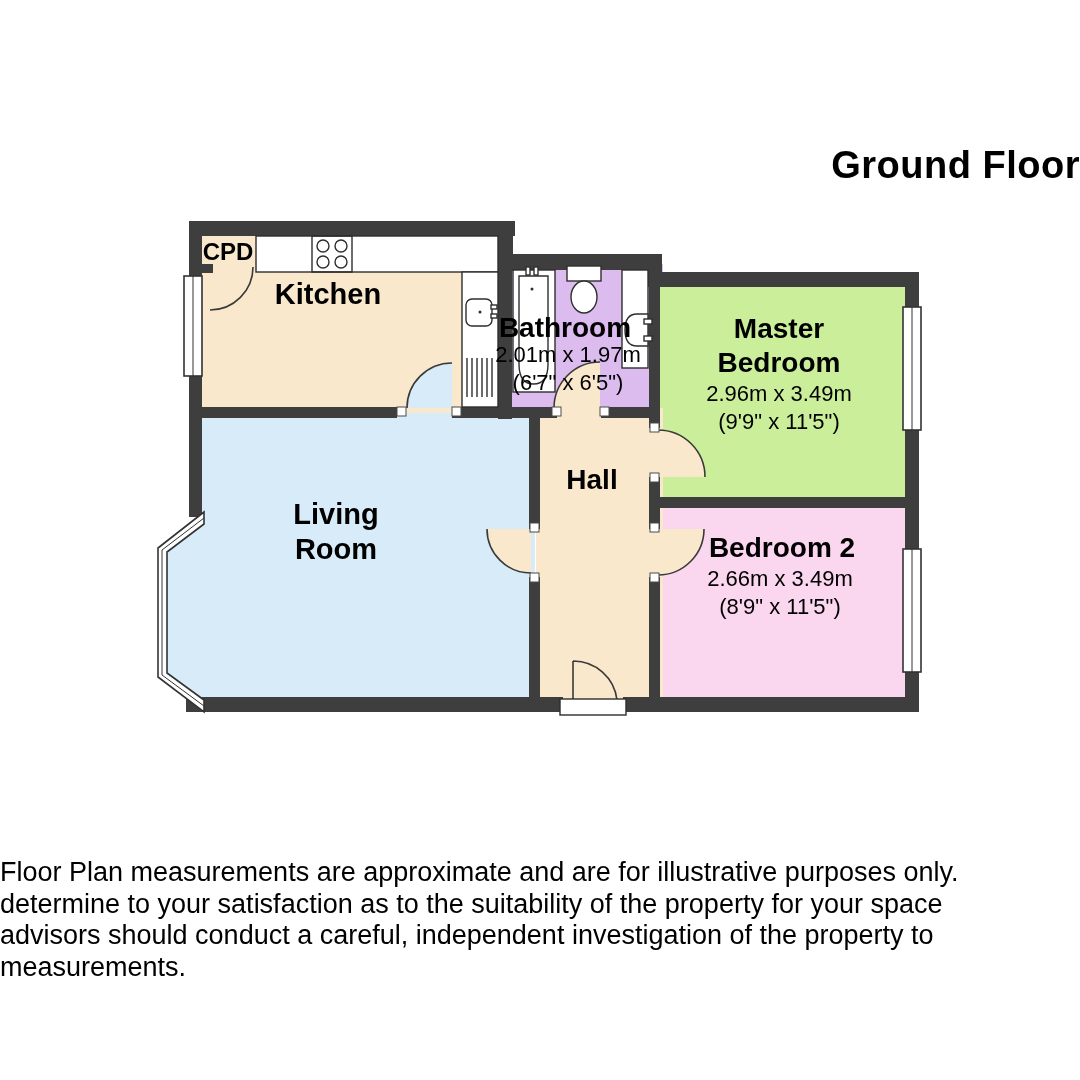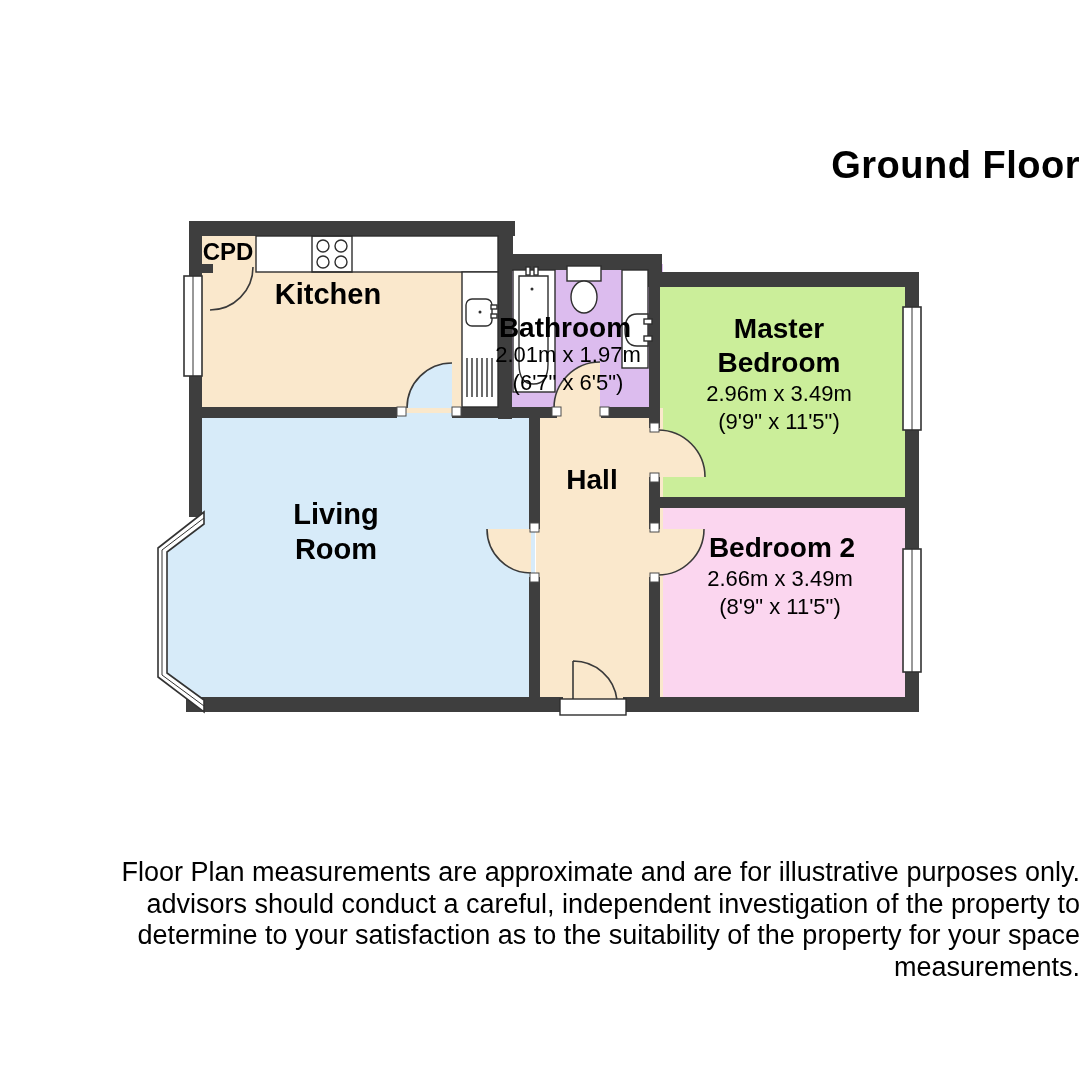--- a/index.html
+++ b/index.html
@@ -16,21 +16,21 @@
   .rn{font-weight:bold;}
   .t29{font-size:29px;} .t28{font-size:28px;} .t24{font-size:24px;}
   .dim{font-size:22px;font-weight:normal;}
   .fx{fill:#ffffff;stroke:#2e2e2e;stroke-width:1.4;}
   .fxl{fill:none;stroke:#2e2e2e;stroke-width:1.4;}
   .jamb{fill:#ffffff;stroke:#4a4a4a;stroke-width:1;}
   .arc{fill:none;stroke:#3a3a3a;stroke-width:1.6;}
   .win{fill:#ffffff;stroke:#333333;stroke-width:1.6;}
   .winl{fill:none;stroke:#333333;stroke-width:1;}
   .disclaimer{
-    position:absolute;top:857px;left:0;width:1080px;text-align:right;
+    position:absolute;top:857px;left:0;width:1080px;text-align:left;
     font-size:27px;line-height:31.5px;color:#000;
   }
 </style>
 </head>
 <body>
 
 <div class="title">Ground Floor</div>
 
 <svg class="plan" width="1080" height="780" viewBox="0 0 1080 780">
 
@@ -152,16 +152,16 @@
     <text class="dim" x="780" y="586">2.66m x 3.49m</text>
     <text class="dim" x="780" y="614">(8'9" x 11'5")</text>
     <text class="rn t29" x="336" y="524">Living</text>
     <text class="rn t29" x="336" y="559">Room</text>
     <text class="rn t28" x="592" y="489">Hall</text>
   </g>
 </svg>
 
 <div class="disclaimer">
   <div>Floor Plan measurements are approximate and are for illustrative purposes only.</div>
+  <div>determine to your satisfaction as to the suitability of the property for your space</div>
   <div>advisors should conduct a careful, independent investigation of the property to</div>
-  <div>determine to your satisfaction as to the suitability of the property for your space</div>
   <div>measurements.</div>
 </div>
 
 </body></html>

